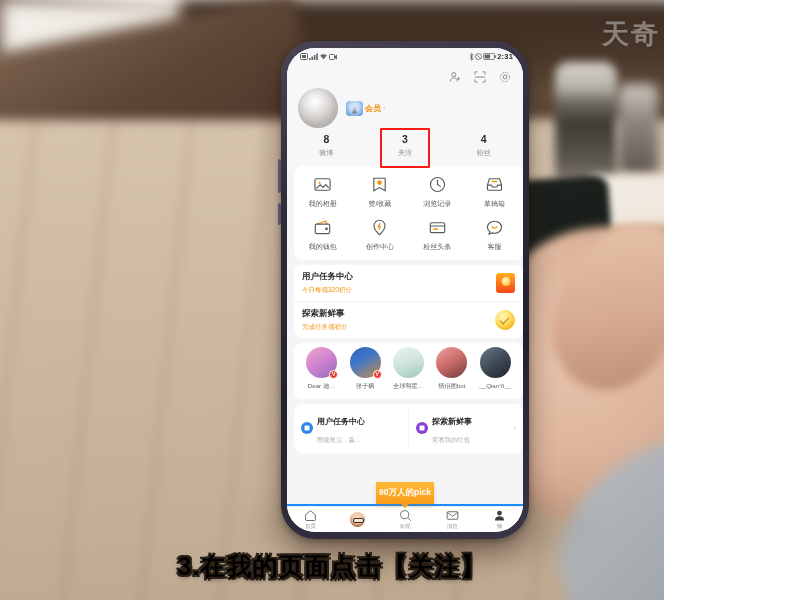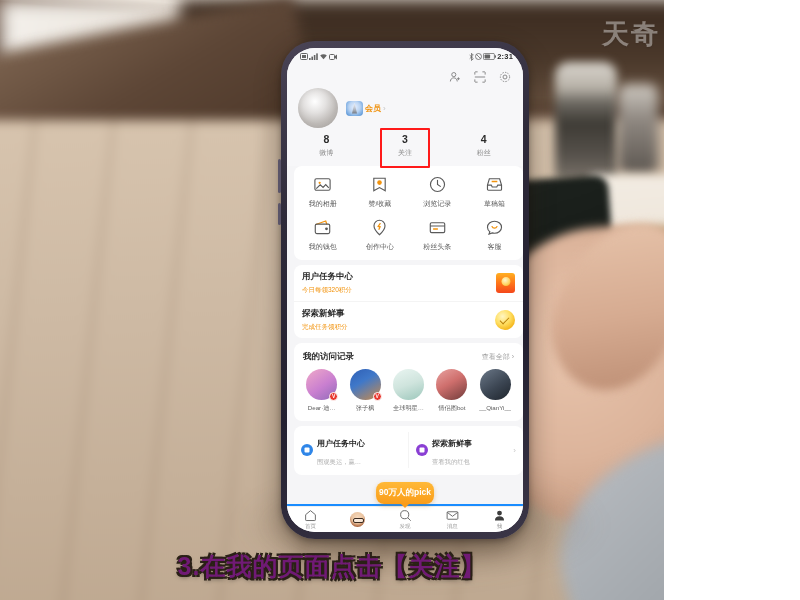--- a/index.html
+++ b/index.html
@@ -328,21 +328,21 @@
   .botc-t { font-size: 8px; font-weight: 700; color: #2b2b2b; white-space: nowrap; }
   .botc-s { font-size: 6.3px; color: #b0b0b0; margin-top: 3px; white-space: nowrap; }
   .botc-arr { font-size: 8px; color: #c8c8c8; flex: none; }
 
   
   .tooltip {
     position: absolute; left: 50%; transform: translateX(-50%);
     bottom: 28px;
     background: linear-gradient(180deg, #ffb938 0%, #fa9c18 100%);
     color: #ffffff; font-weight: 700; font-size: 8.5px;
-    padding: 5px 3px; border-radius: 8px;
+    padding: 5px 3px; border-radius: 0;
     white-space: nowrap;
     box-shadow: 0 2px 5px rgba(180,110,10,0.28);
     z-index: 6;
   }
   .tooltip::after {
     content: ""; position: absolute; left: 50%; bottom: -4px;
     transform: translateX(-50%);
     border-left: 5px solid transparent; border-right: 5px solid transparent;
     border-top: 5px solid #fa9c18;
   }
@@ -373,21 +373,21 @@
   .nav-av::after {
     content: ""; position: absolute; left: 3px; top: 6.5px;
     width: 9px; height: 3px; border-radius: 2px;
     border: 1px solid #3a2a20; background: rgba(255,255,255,0.55);
   }
 
   
   .caption {
     position: absolute; left: 0; right: 0; bottom: 17px;
     text-align: center;
-    font-size: 25px; font-weight: 700; color: #701a75;
+    font-size: 25px; font-weight: 700; color: #000000;
     letter-spacing: 1px;
     text-shadow:
       -2px -2px 0 #2a2016, 2px -2px 0 #2a2016,
       -2px 2px 0 #2a2016, 2px 2px 0 #2a2016,
       0 2px 5px rgba(0,0,0,0.55);
   }
 </style>
 </head>
 <body>
 
@@ -586,24 +586,20 @@
               <div class="promo-sub">完成任务领积分</div>
             </div>
             <div class="promo-art">
               <div class="coin"></div>
             </div>
           </div>
         </div>
       </div>
 
       <div class="card">
-        <div class="visit-head">
-          <span class="visit-title">我的访问记录</span>
-          <span class="visit-more"><span>查看全部</span> <span>›</span></span>
-        </div>
         <div class="visit-row">
           <div class="visit">
             <div class="v-av" style="background:linear-gradient(145deg,#f0a9c8 0%,#c97fd0 55%,#8e6bb8 100%)">
                 <span class="v-badge">V</span>
               </div>
             <span class="v-name">Dear·迪…</span>
           </div>
           <div class="visit">
             <div class="v-av" style="background:linear-gradient(150deg,#2f5fb5 0%,#3f78c9 40%,#c98a4a 100%)">
                 <span class="v-badge">V</span>

